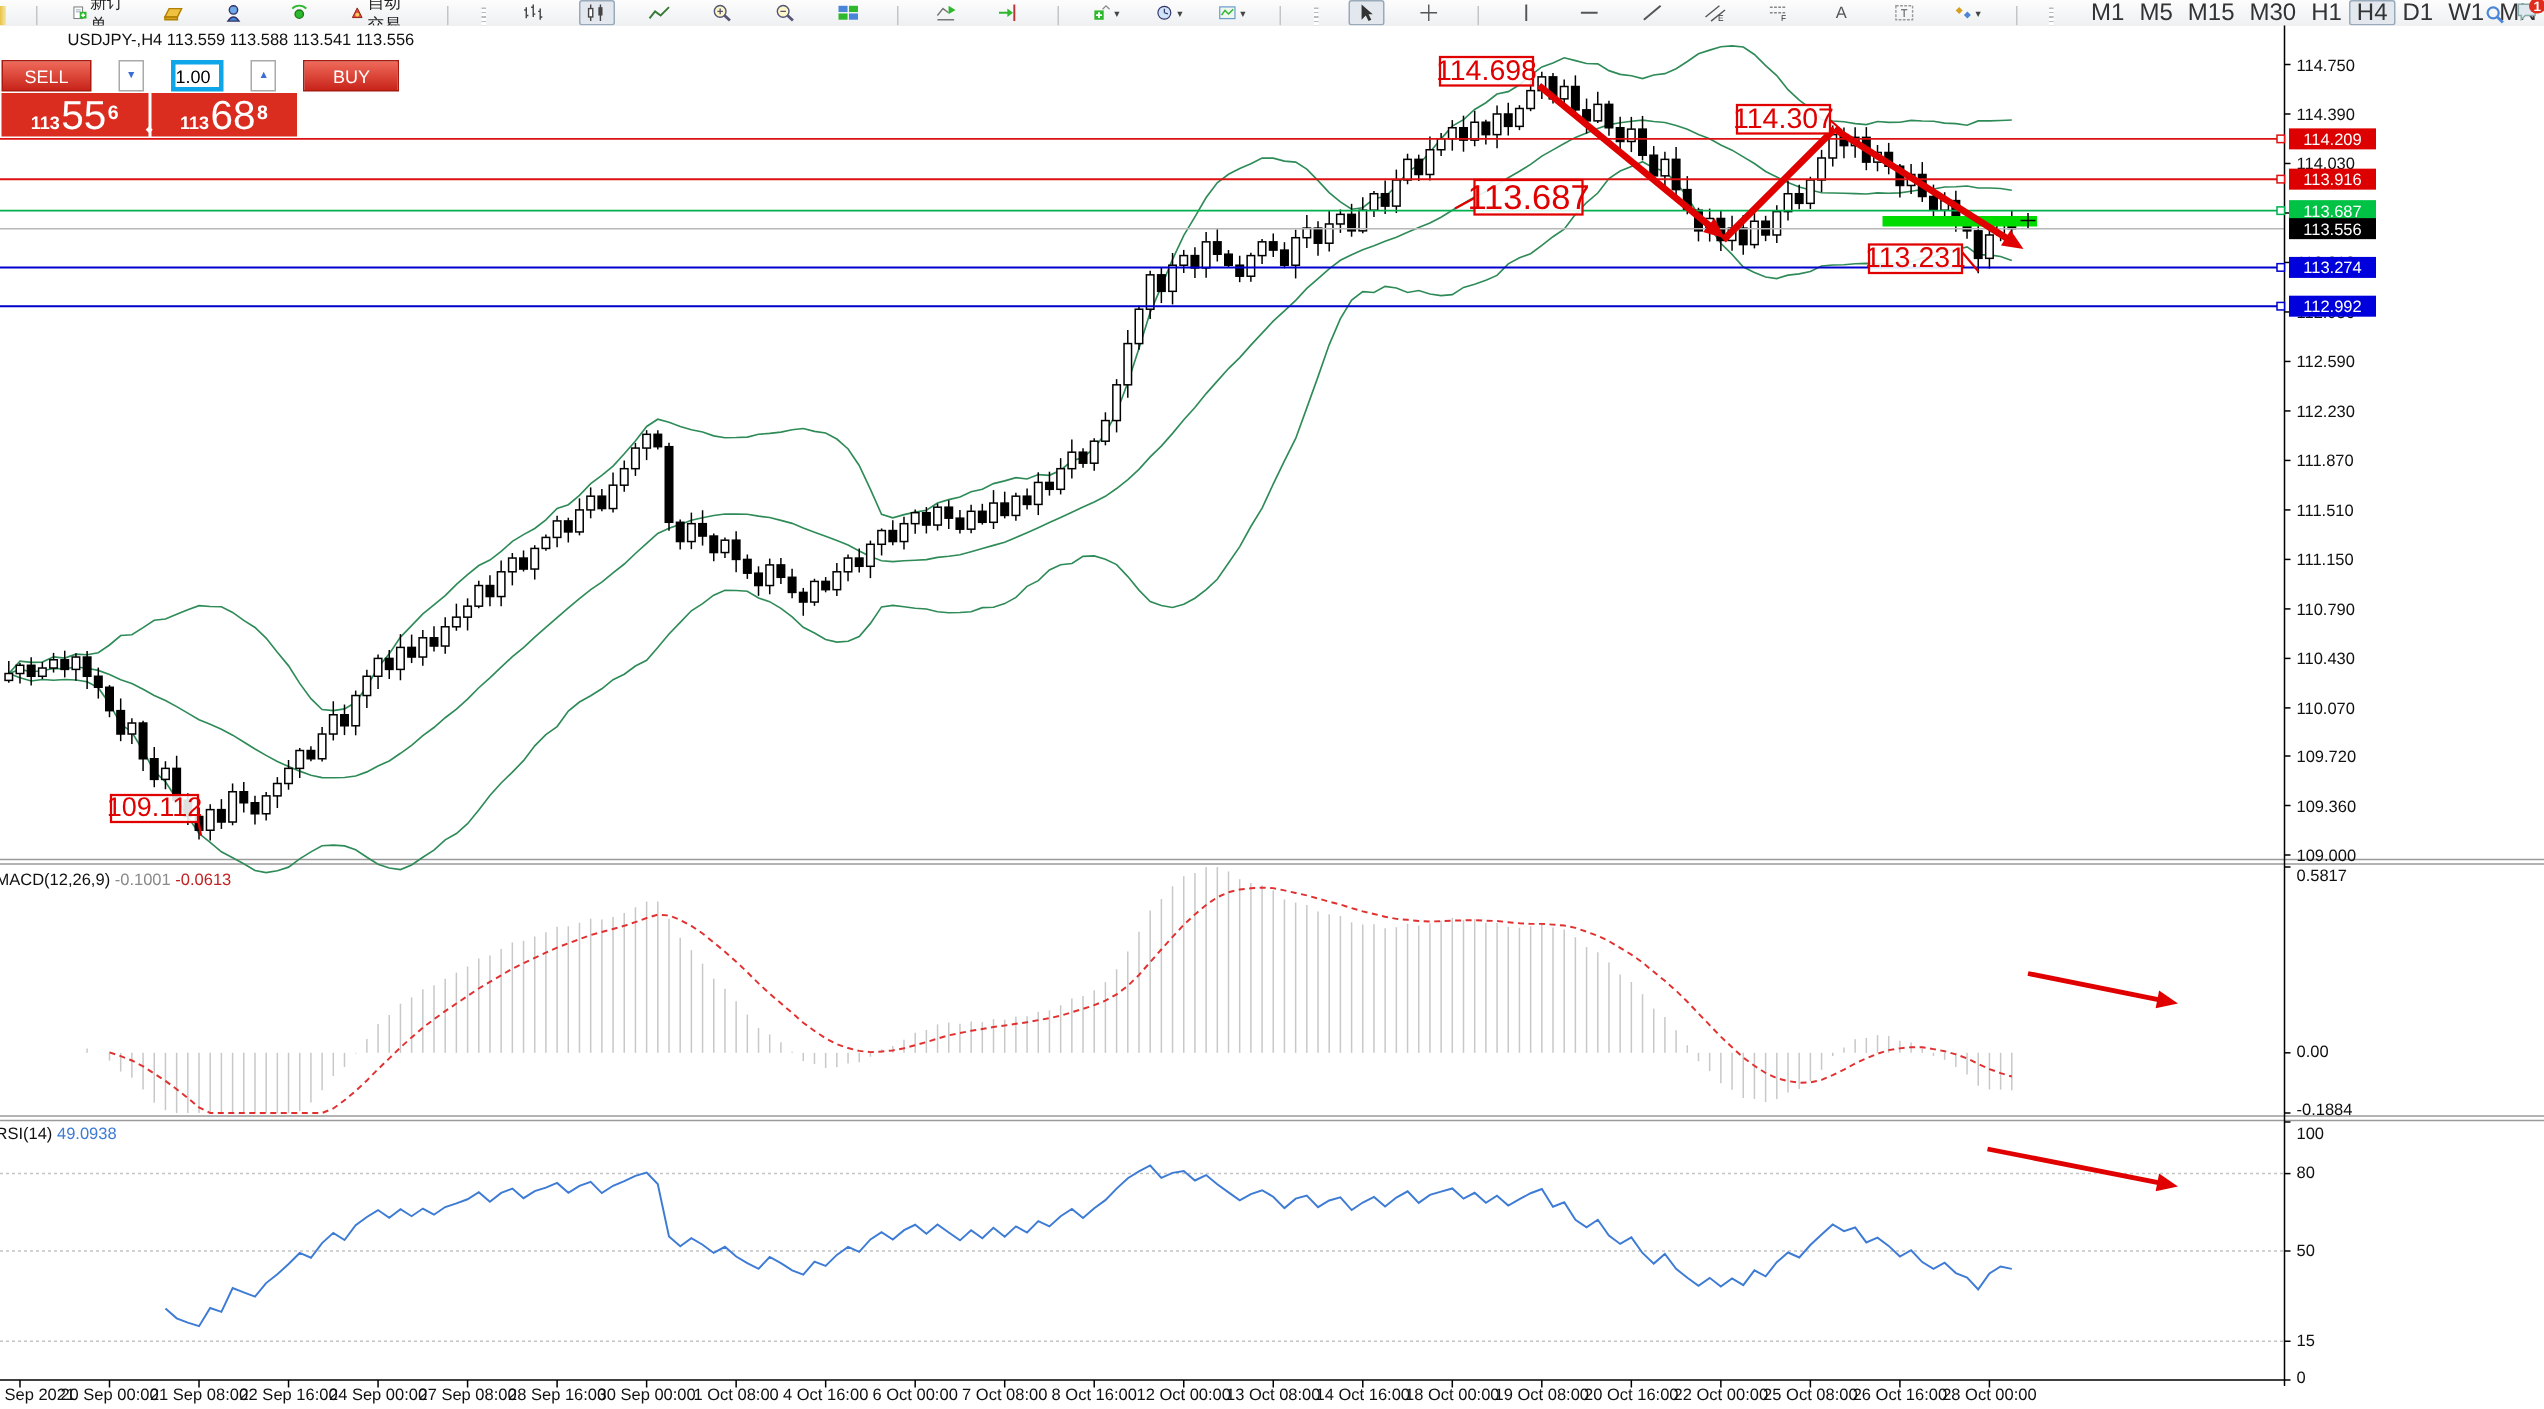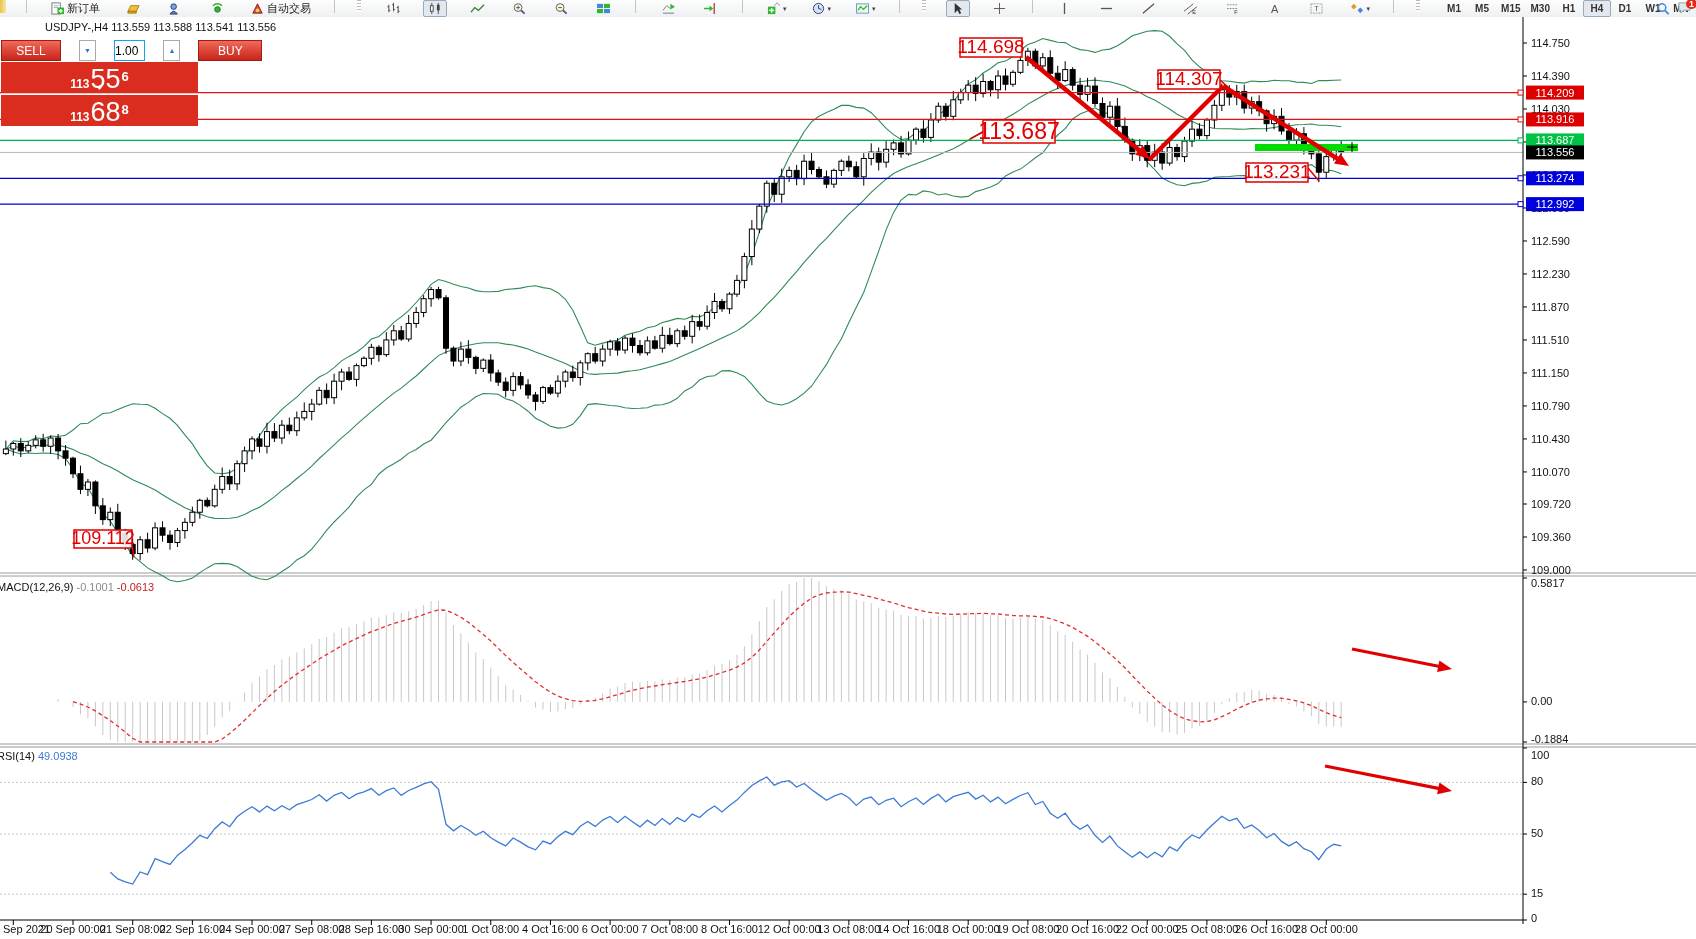--- a/index.html
+++ b/index.html
@@ -1,48 +1,48 @@
 <!DOCTYPE html>
 <html><head>
 <meta charset="utf-8">
 <style>
   html,body{margin:0;padding:0;background:#fff;}
   .app{position:relative;width:1696px;height:939px;overflow:hidden;
        font-family:"Liberation Sans",sans-serif;background:#fff;}
   
   .toolbar{position:absolute;left:0;top:0;width:1696px;height:17px;
     background:linear-gradient(#fdfdfd,#eef0f2);border-bottom:1px solid #c9c9c9;
-    display:flex;align-items:flex-start;gap:18px;font-size:11px;color:#222;}
+    display:flex;align-items:flex-end;gap:18px;font-size:11px;color:#222;}
   .tbtn{height:15px;min-width:18px;display:flex;align-items:center;justify-content:center;
     gap:2px;padding:0 2px;border:1px solid transparent;border-radius:2px;cursor:default;}
   .tbtn.sel{background:#e3e8ee;border-color:#9ab;}
   .tsep{width:1px;height:13px;background:#c5c5c5;margin:0 2px;}
   .grip{width:4px;height:12px;margin:0 2px;
     background:repeating-linear-gradient(#bbb 0 1px,#fff 1px 3px);}
   .caret{font-size:7px;color:#444;}
-  .tf{font-size:10px;color:#333;padding:0 4px;font-weight:bold;}
+  .tf{font-size:16px;color:#333;padding:0 4px;}
   .icon16{width:15px;height:13px;display:inline-block;}
   .cnlabel{font-size:11px;}
   .tb-right{position:absolute;right:4px;top:1px;display:flex;align-items:center;gap:6px;}
   .chatwrap{position:relative;}
   .badge-red{position:absolute;top:-2px;right:-5px;background:#e02b1d;color:#fff;
     border-radius:7px;font-size:9px;line-height:10px;padding:0 3px;font-weight:bold;}
   
   .chart-title{position:absolute;left:5px;top:21px;font-size:11px;color:#111;padding-left:40px;}
   
   .quote{position:absolute;left:1px;top:40px;width:197px;z-index:5;}
   .qrow1{display:flex;height:21px;gap:18px;}
   .qbtn{flex:0 0 58px;background:linear-gradient(#ef6a5a,#c8241a);color:#fff;
     font-size:12px;display:flex;align-items:center;justify-content:center;
     border:1px solid #a81a10;}
   .qspin{flex:0 0 15px;background:#fff;border:1px solid #aaa;display:flex;
     align-items:center;justify-content:center;font-size:7px;color:#3b6fd6;}
-  .qvol{flex:1;background:#fff;border:1px solid #0ea5e9;font-size:12px;color:#000;
+  .qvol{flex:1;background:#fff;border:3px solid #0ea5e9;font-size:12px;color:#000;
     display:flex;align-items:center;justify-content:flex-end;padding-right:6px;}
-  .qrow2{display:flex;height:29px;gap:2px;margin-top:1px;position:relative;flex-direction:column;}
+  .qrow2{display:flex;height:29px;gap:2px;margin-top:1px;position:relative;}
   .qprice{flex:1;background:#da2d20;color:#fff;display:flex;align-items:flex-end;
     justify-content:center;padding-bottom:1px;}
   .qpfx{font-size:12px;font-weight:bold;margin-right:1px;line-height:16px;}
   .qbig{font-size:27px;font-weight:normal;line-height:25px;}
   .qsup{font-size:13px;font-weight:bold;line-height:30px;vertical-align:top;margin-left:1px;}
   .qdia{position:absolute;left:50%;bottom:1px;transform:translateX(-50%);
     color:#fff;font-size:6px;}
   
   .ind-label{position:absolute;left:-3px;font-size:11px;color:#111;white-space:pre;}
   .ind-label .v-gray{color:#8a8a8a;} .ind-label .v-red{color:#c32222;}

